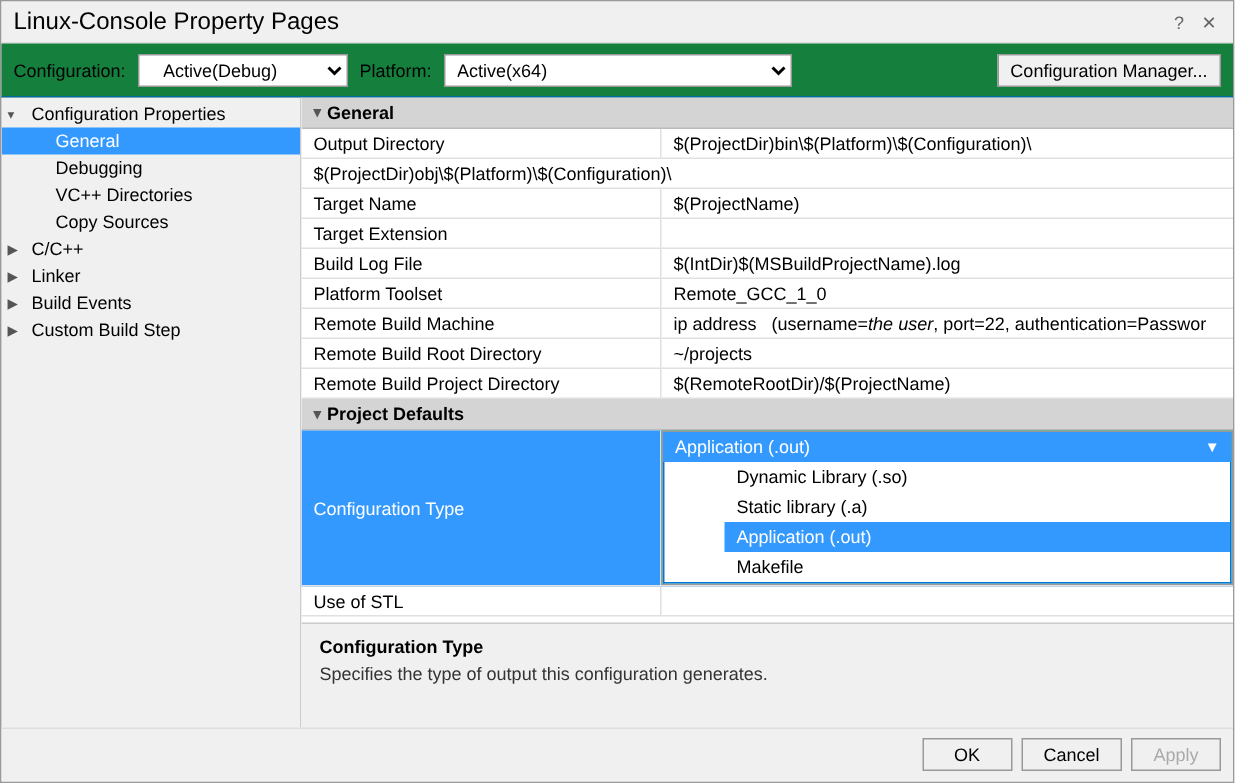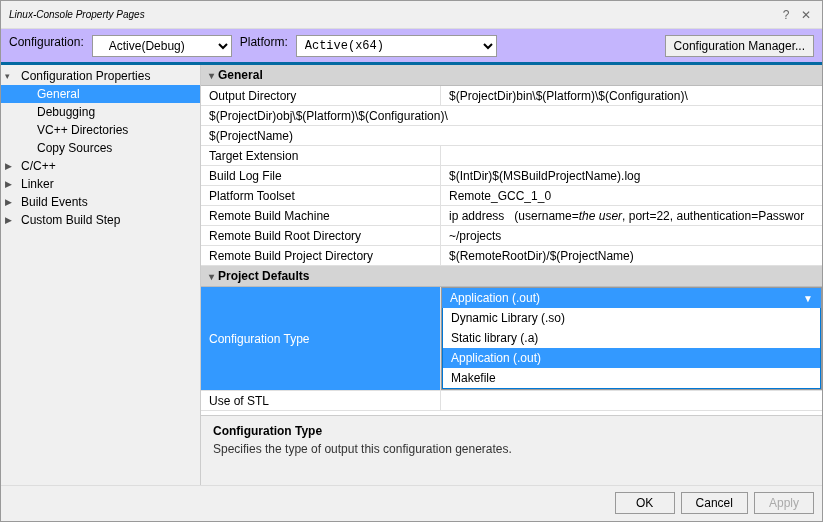--- a/index.html
+++ b/index.html
@@ -22,61 +22,61 @@
     .title-bar {
       background: #f0f0f0;
       padding: 6px 8px;
       display: flex;
       align-items: center;
       justify-content: space-between;
       border-bottom: 1px solid #ddd;
       height: 28px;
     }
     .title-bar-text {
-      font-size: 10px;
+      font-size: 16px;
       color: #000;
-      font-style: italic;
     }
     .title-bar-controls {
       display: flex;
       gap: 4px;
     }
     .title-btn {
       width: 16px;
       height: 16px;
       background: none;
       border: none;
       cursor: pointer;
       font-size: 12px;
       color: #666;
       display: flex;
       align-items: center;
       justify-content: center;
     }
     .toolbar {
       display: flex;
+      align-items: center;
       padding: 6px 8px;
       gap: 8px;
-      background: #c4b5fd;
-      border-bottom: 3px solid #0369a1;
+      background: #15803d;
+      border-bottom: 1px solid #0369a1;
       height: 36px;
     }
     .toolbar-label {
       font-size: 12px;
       color: #000;
     }
     .toolbar-select {
       height: 22px;
       font-size: 12px;
       border: 1px solid #999;
       background: white;
       padding: 0 4px;
     }
     .toolbar-select.config { width: 140px; padding-left: 12px; }
-    .toolbar-select.platform { width: 201px; font-family: Liberation Mono, monospace; }
+    .toolbar-select.platform { width: 232px; }
     .config-mgr-btn {
       height: 22px;
       padding: 0 8px;
       font-size: 12px;
       border: 1px solid #999;
       background: #f0f0f0;
       cursor: pointer;
       margin-left: auto;
     }
     .content {
@@ -188,20 +188,21 @@
       background: white;
     }
     .dropdown-option {
       padding: 2px 8px;
       font-size: 12px;
       cursor: pointer;
       min-height: 20px;
       display: flex;
       align-items: center;
       color: #000;
+      margin-left: 40px;
     }
     .dropdown-option.selected-option { background: #3399ff; color: white; }
     .description-panel {
       border-top: 1px solid #ccc;
       padding: 8px 12px;
       background: #f0f0f0;
       min-height: 70px;
     }
     .desc-title {
       font-weight: bold;
@@ -308,20 +309,21 @@
         </div>
 
         <div class="prop-row">
           <div class="prop-name">Output Directory</div>
           <div class="prop-value">$(ProjectDir)bin\$(Platform)\$(Configuration)\</div>
         </div>
         <div class="prop-row">
           <div class="prop-value">$(ProjectDir)obj\$(Platform)\$(Configuration)\</div>
         </div>
         <div class="prop-row">
+          <div class="prop-name">Target Name</div>
           <div class="prop-value">$(ProjectName)</div>
         </div>
         <div class="prop-row">
           <div class="prop-name">Target Extension</div>
         </div>
         <div class="prop-row">
           <div class="prop-name">Build Log File</div>
           <div class="prop-value">$(IntDir)$(MSBuildProjectName).log</div>
         </div>
         <div class="prop-row">

